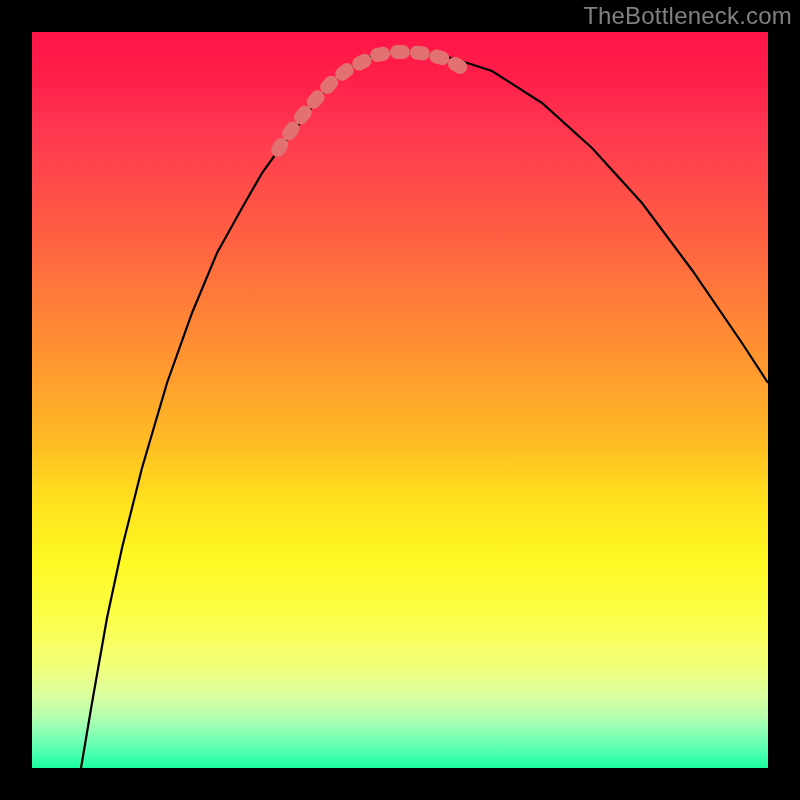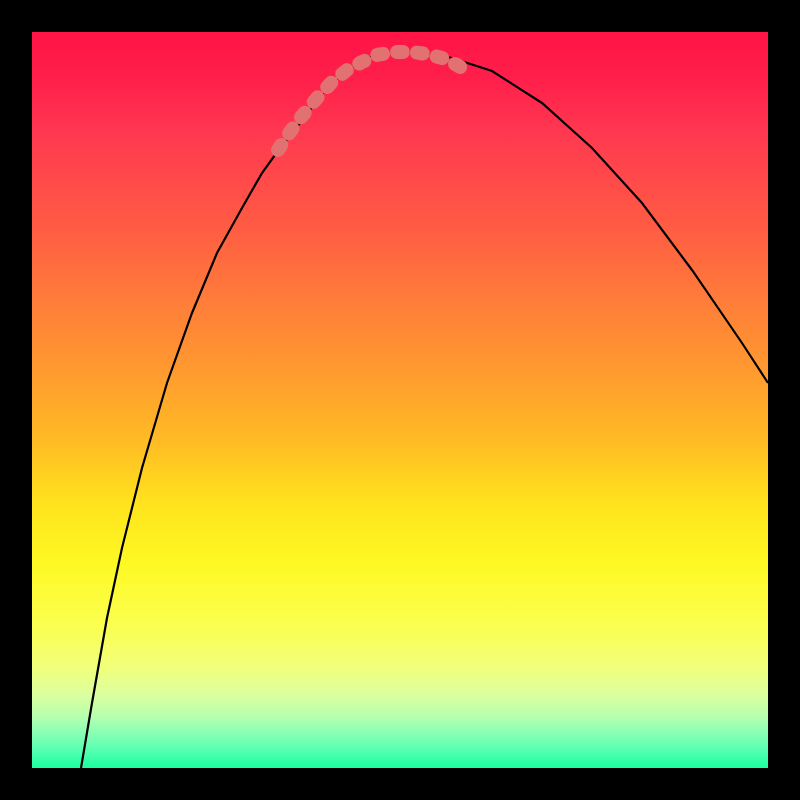--- a/index.html
+++ b/index.html
@@ -77,13 +77,14 @@
     <div class="gradient-bg"></div>
     <svg class="curve-svg" viewBox="0 0 736 736" preserveAspectRatio="none">
       <g>
         <path id="main-curve" d="M49.0 736.0 L60.0 671.0 L75.0 586.0 L90.0 516.0 L110.0 436.0 L135.0 351.0 L160.0 281.0 L185.0 221.0 L210.0 176.0 L230.0 141.0 L248.0 116.0 L260.0 101.0 L272.0 86.0 L285.0 68.0 L298.0 54.0 L310.0 43.0 L325.0 32.0 L340.0 24.0 L360.0 20.0 L385.0 20.0 L420.0 26.0 L460.0 39.0 L510.0 71.0 L560.0 116.0 L610.0 171.0 L660.0 238.0 L710.0 311.0 L736.0 351.0" fill="none" stroke="#000000" stroke-width="2.2"></path>
       </g>
       <g>
         <path id="highlight-curve" d="M246.0 118.0 L258.0 100.0 L270.0 84.0 L285.0 66.0 L300.0 50.0 L315.0 38.0 L330.0 30.0 L345.0 23.0 L360.0 20.0 L380.0 20.0 L395.0 22.0 L410.0 26.0 L418.0 29.0 L430.0 36.0" fill="none" stroke="#e27171" stroke-width="14" stroke-linecap="round" stroke-linejoin="round" stroke-dasharray="6 14"></path>
       </g>
     </svg>
   </div>
+  <div class="watermark">TheBottleneck.com</div>
 </div>
 
 </body></html>

